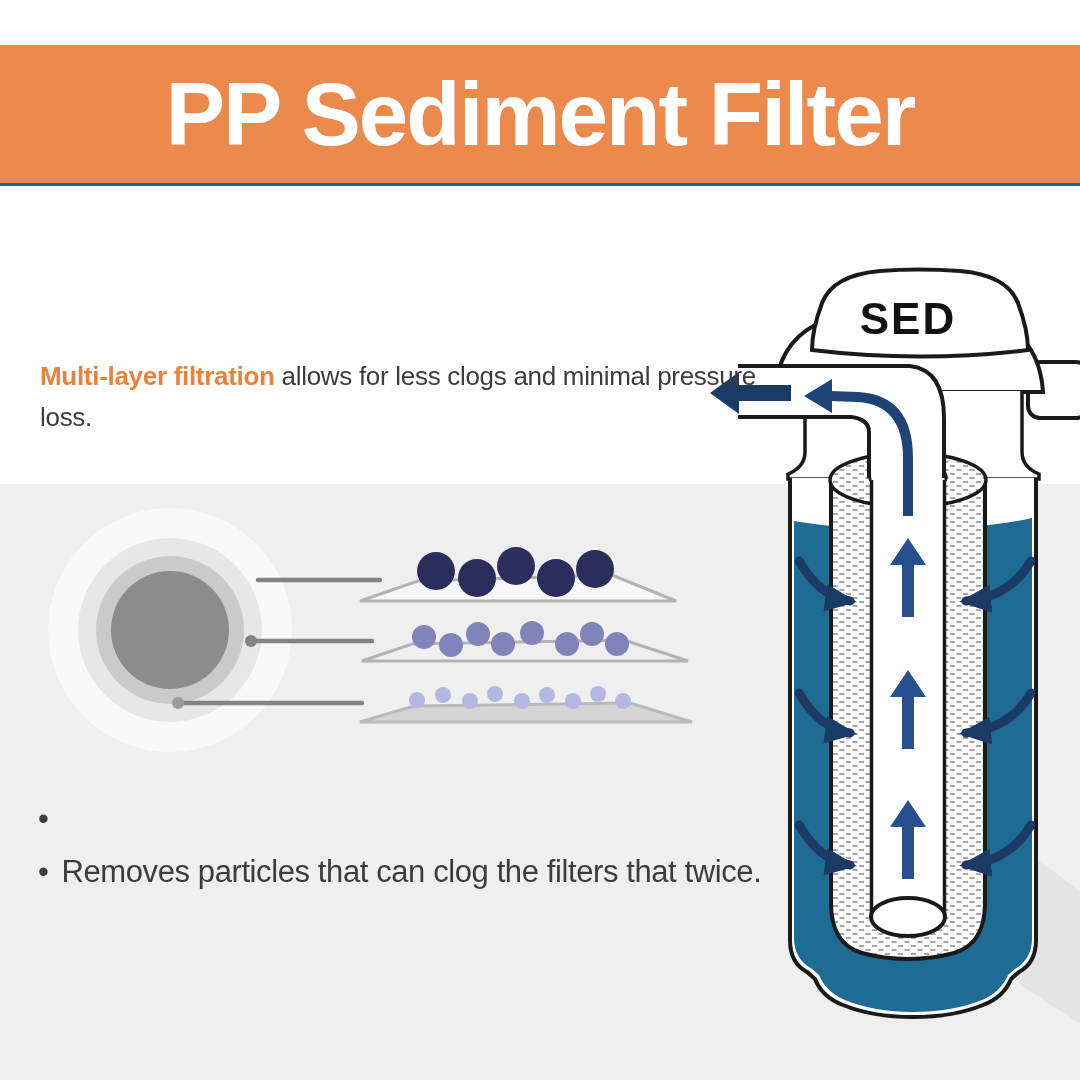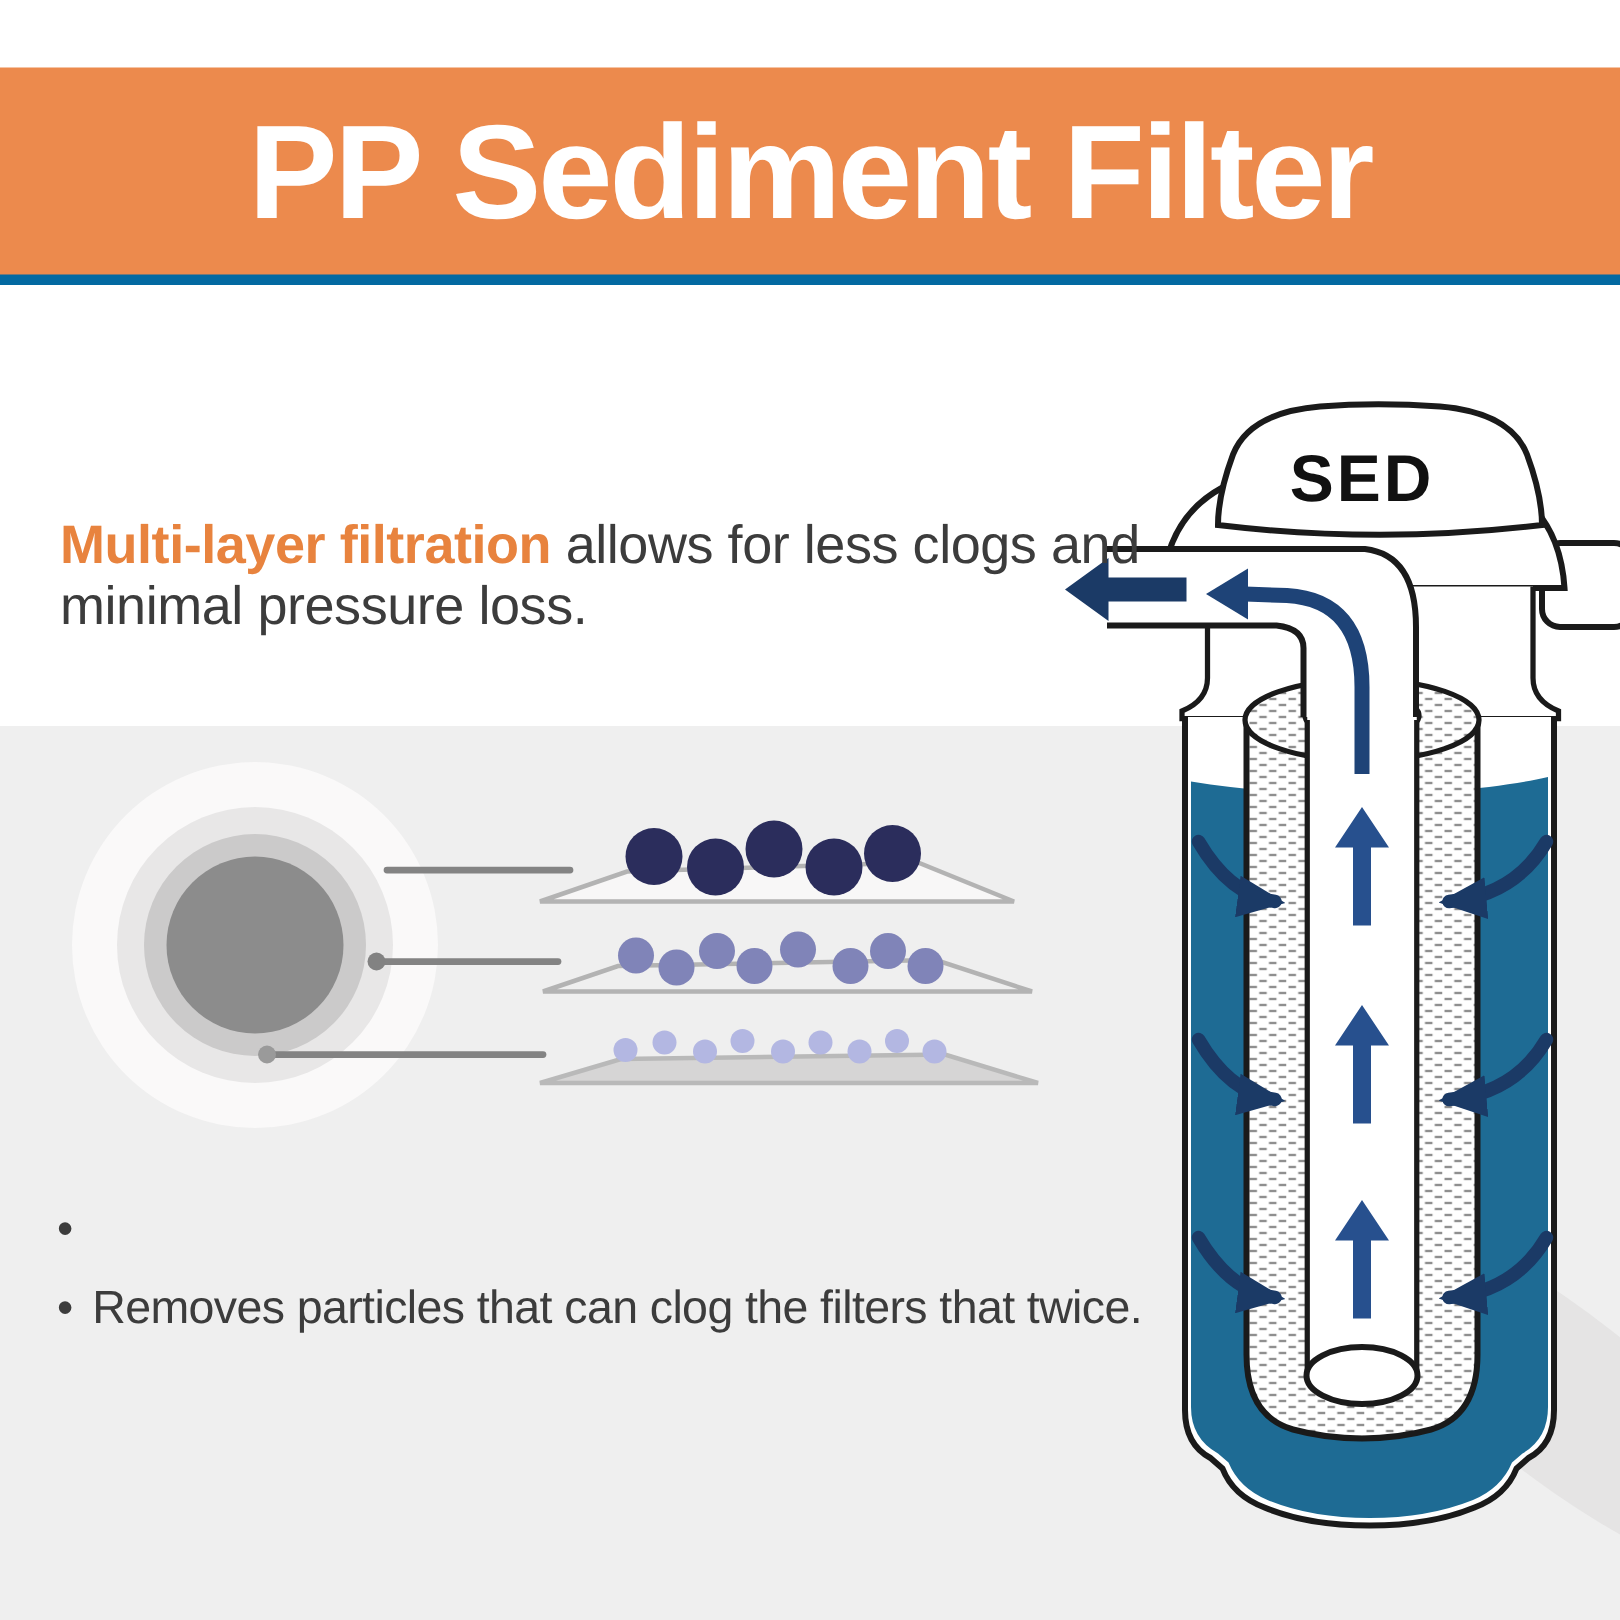--- a/index.html
+++ b/index.html
@@ -3,30 +3,30 @@
 <meta charset="utf-8">
 <style>
   html,body{margin:0;padding:0;background:#ffffff;}
   .canvas{
     position:relative;width:1080px;height:1080px;overflow:hidden;
     background:#ffffff;font-family:"Liberation Sans",sans-serif;
   }
   .bg-lower{position:absolute;left:0;top:484px;width:1080px;height:596px;background:#EFEFEF;}
   .band{
     position:absolute;left:0;top:45px;width:1080px;height:138px;
-    background:#EC8A4D;border-bottom:7px solid #0369a1;
+    background:#EC8A4D;border-bottom:3px solid #0369a1;
     display:flex;align-items:center;justify-content:center;
   }
   .band h1{
     margin:0;color:#ffffff;font-size:89px;font-weight:bold;
     letter-spacing:-2px;white-space:nowrap;
   }
   .intro{
-    position:absolute;left:40px;top:342px;width:760px;
-    font-size:36px;line-height:41px;color:#3C3C3C;letter-spacing:-0.3px;
+    position:absolute;left:40px;top:356px;width:760px;
+    font-size:26px;line-height:41px;color:#3C3C3C;letter-spacing:-0.3px;
   }
   .intro .hl{color:#E8833E;font-weight:bold;}
   .bullets{
     position:absolute;left:38px;top:800px;width:770px;
     list-style:none;margin:0;padding:0;
   }
   .bullets li{
     display:flex;gap:13px;margin-bottom:15px;
     font-size:31px;line-height:38px;color:#3C3C3C;letter-spacing:-0.4px;
   }

